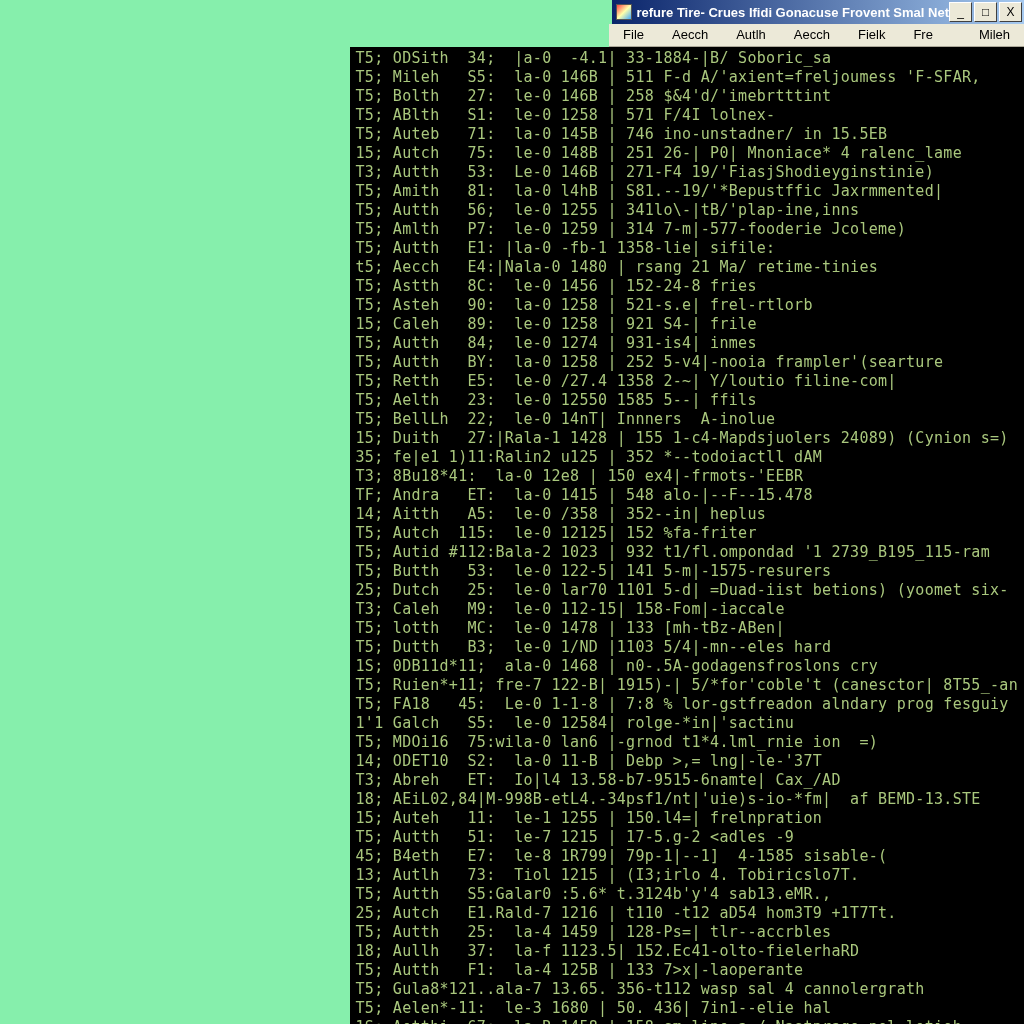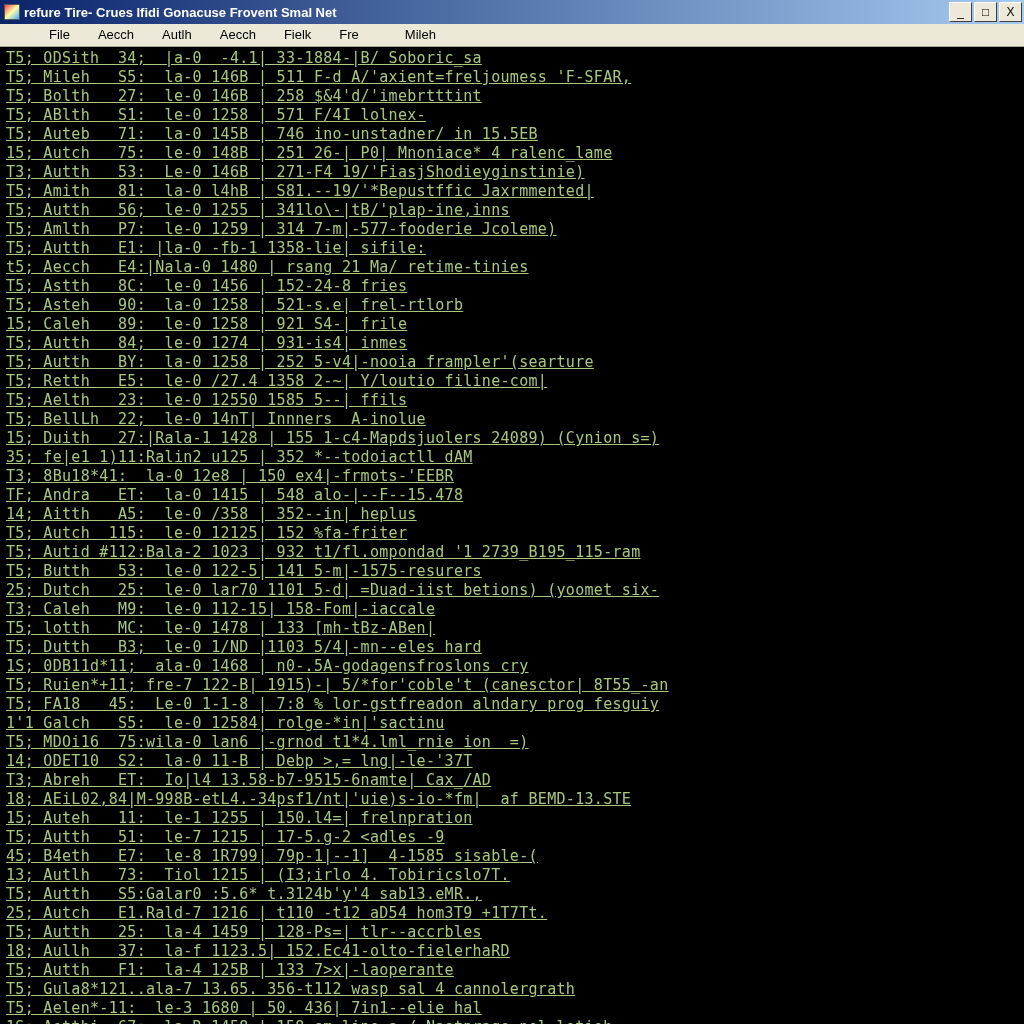--- a/index.html
+++ b/index.html
@@ -8,24 +8,25 @@
     width: 1024px;
     height: 1024px;
     overflow: hidden;
     font-family: "Tahoma", "MS Sans Serif", sans-serif;
     background: #000;
   }
   
   .window {
     width: 1024px;
     height: 1024px;
-    background: #15803d;
+    background: #86efac;
     display: flex;
     flex-direction: column;
     box-sizing: border-box;
+    align-items: flex-end;
   }
   .titlebar {
     height: 24px;
     display: flex;
     align-items: center;
     background: linear-gradient(90deg, #0a246a 0%, #a6caf0 100%);
     color: #fff;
     font-size: 13px;
     padding-left: 4px;
     user-select: none;
@@ -66,42 +67,40 @@
   }
   .menubar {
     height: 22px;
     background: #ece9d8;
     display: flex;
     align-items: stretch;
     border-bottom: 1px solid #aca899;
     font-size: 13px;
     color: #000;
     user-select: none;
-    padding-left: 35px;
   }
   .menubar .menu-item {
     padding: 3px 14px 0 14px;
     cursor: default;
   }
   
   .terminal {
     flex: 1;
     background: #000;
     color: #a9c77d;
     font-family: "Lucida Console", "Consolas", monospace;
     font-size: 15px;
     line-height: 19px;
     padding: 2px 6px;
     overflow: hidden;
     white-space: pre;
     letter-spacing: 0.3px;
   }
   .terminal .row {
     display: block;
-    text-decoration: underline;
   }
 </style>
 </head>
 <body>
 
 <div class="window">
 
   <div class="titlebar">
     <div class="app-icon"></div>
     <div class="title-text">refure Tire- Crues  Ifidi Gonacuse Frovent Smal Net</div>

